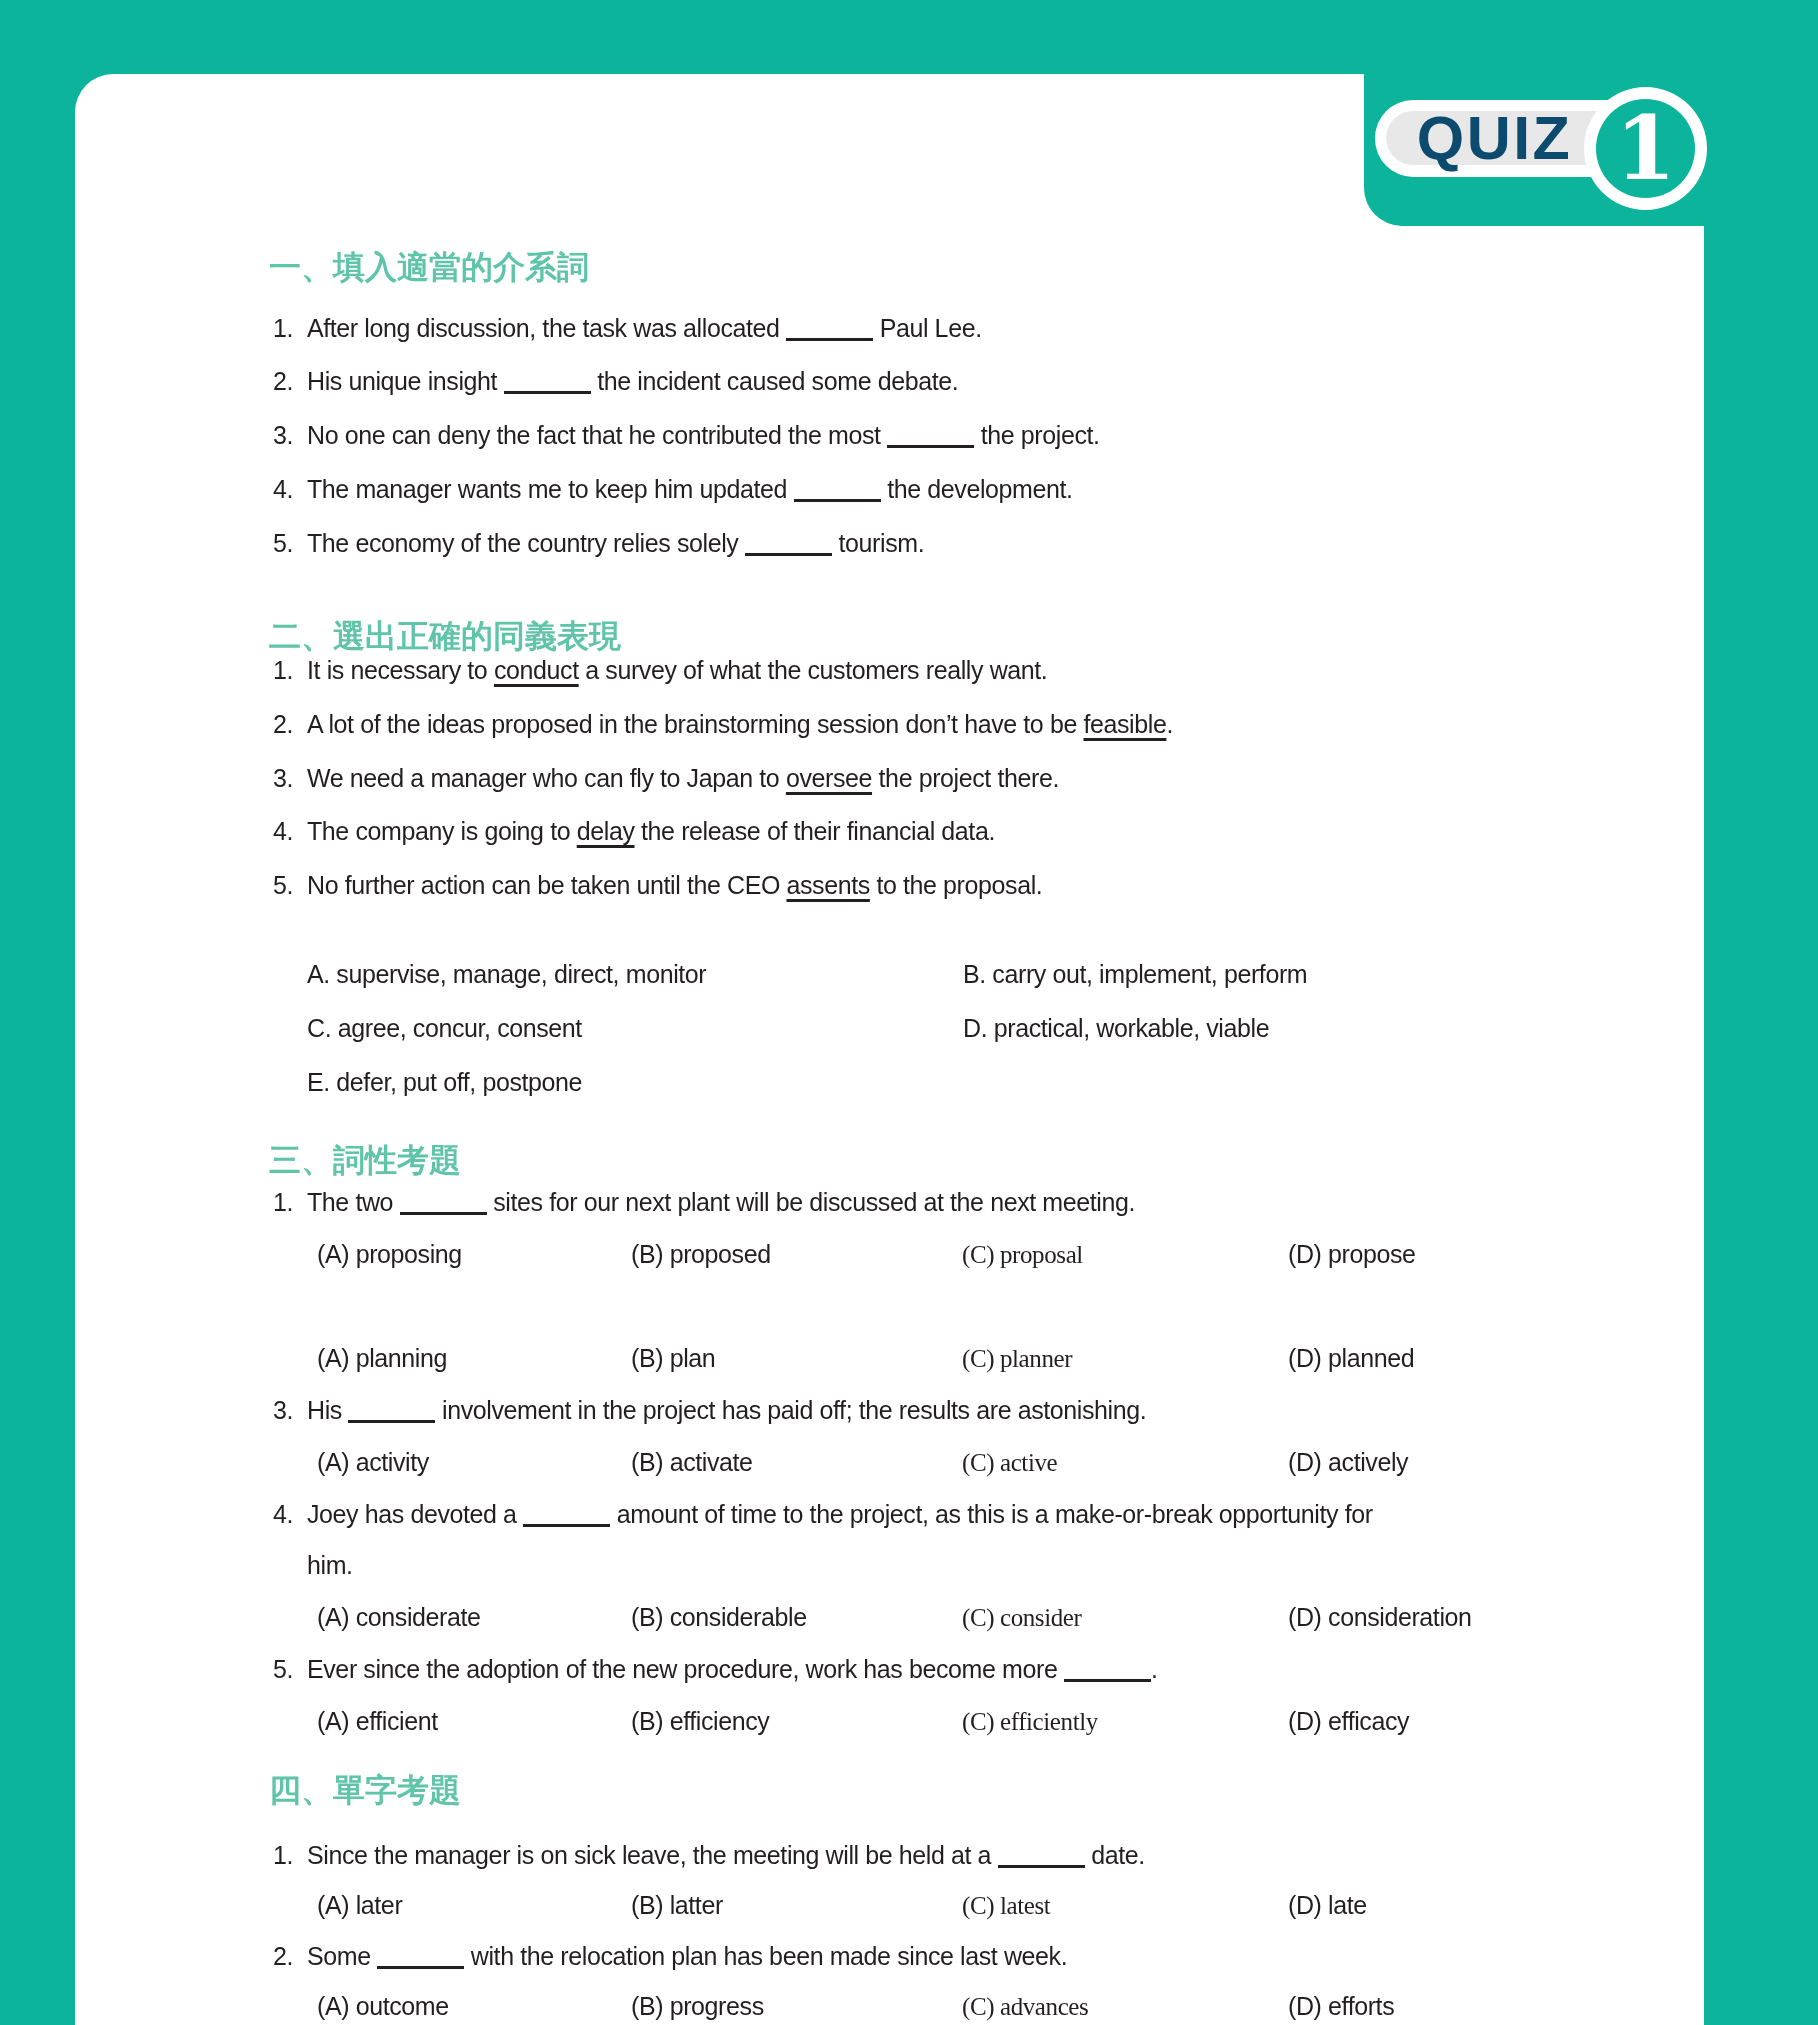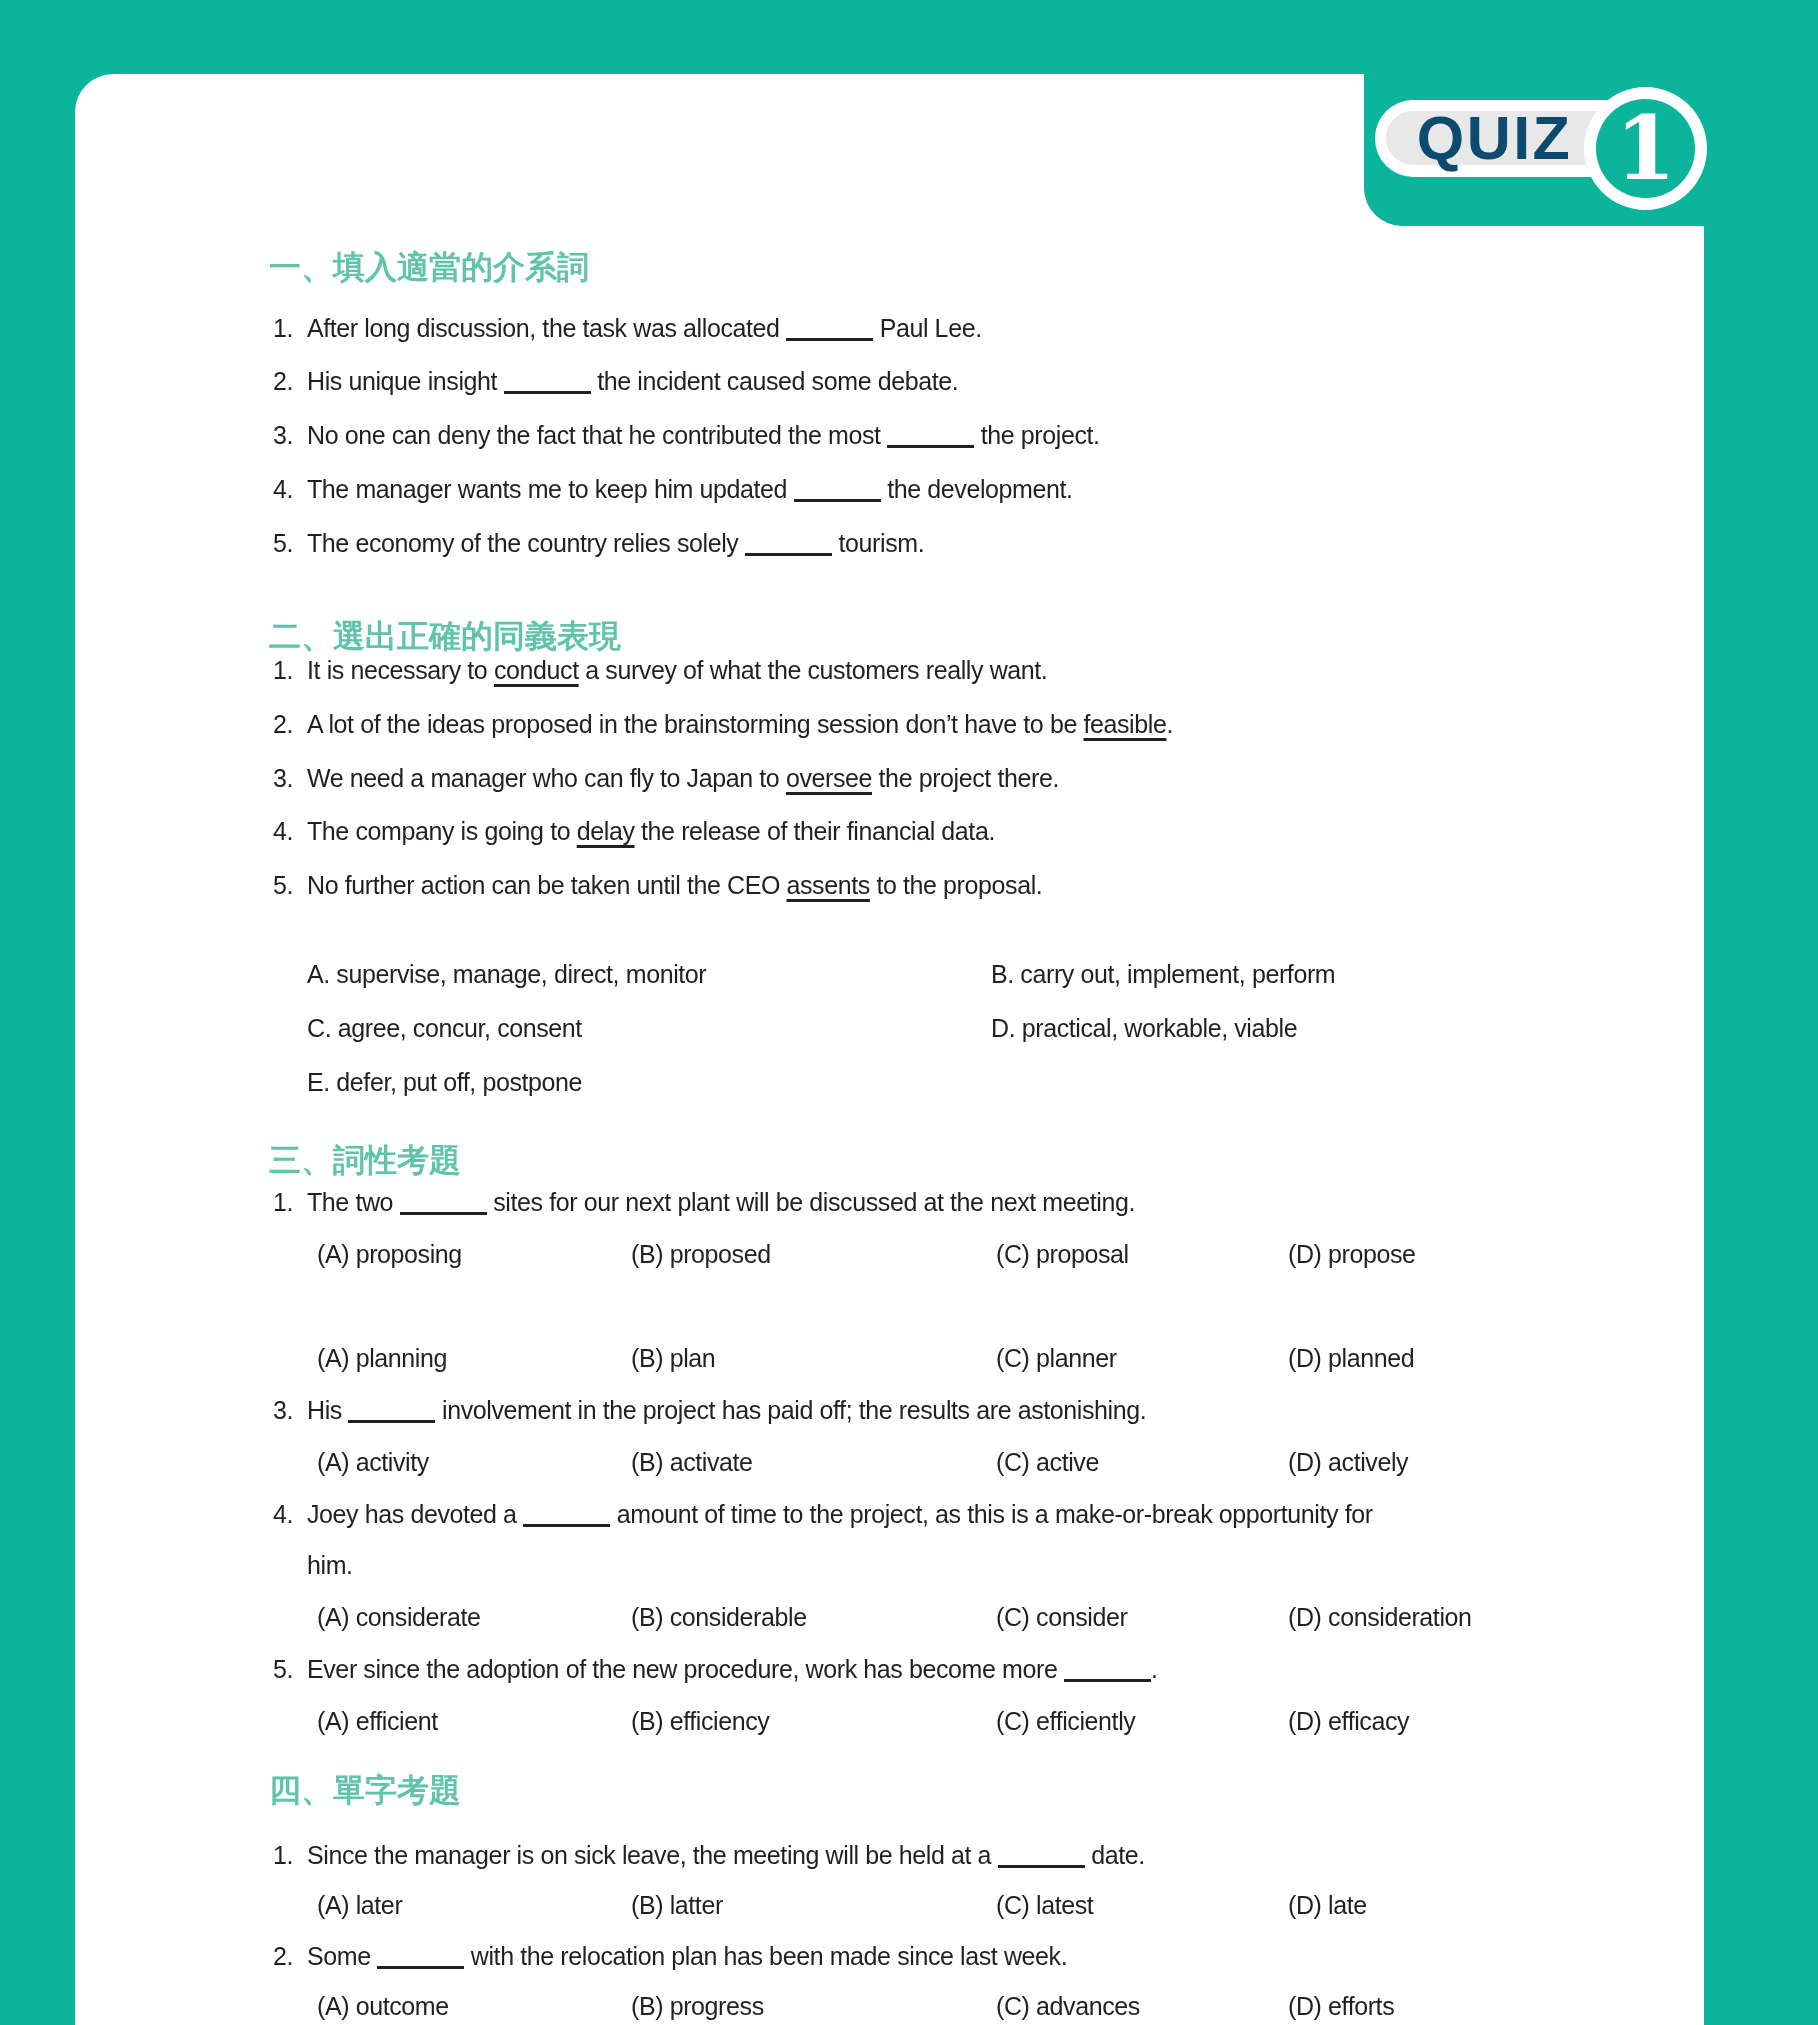--- a/index.html
+++ b/index.html
@@ -62,22 +62,22 @@
     display:inline-block; width:87px; height:23.5px;
     border-bottom:3.2px solid #231f20; vertical-align:-4px;
   }
   .uw {
     text-decoration:underline;
     text-decoration-thickness:2.8px;
     text-underline-offset:5.3px;
     margin-top:41px;
   }
   .opt { position:absolute; top:0; }
-  .o1 { left:44px; } .o2 { left:358px; } .o3 { left:723px; } .o4 { left:1015px; }
-  .s1 { left:34px; } .s2 { left:718px;text-align:center; }
+  .o1 { left:44px; } .o2 { left:358px; } .o3 { left:689px;font-family:Liberation Serif, serif; } .o4 { left:1015px; }
+  .s1 { left:34px; } .s2 { left:690px;text-align:center; }
   .cont { padding-left:34px; }
 </style>
 </head>
 <body>
 
 <div class="card">
 
   <div class="sec-title" style="top:175px">一、填入適當的介系詞</div>
 
   <div class="row" style="top:228px">

